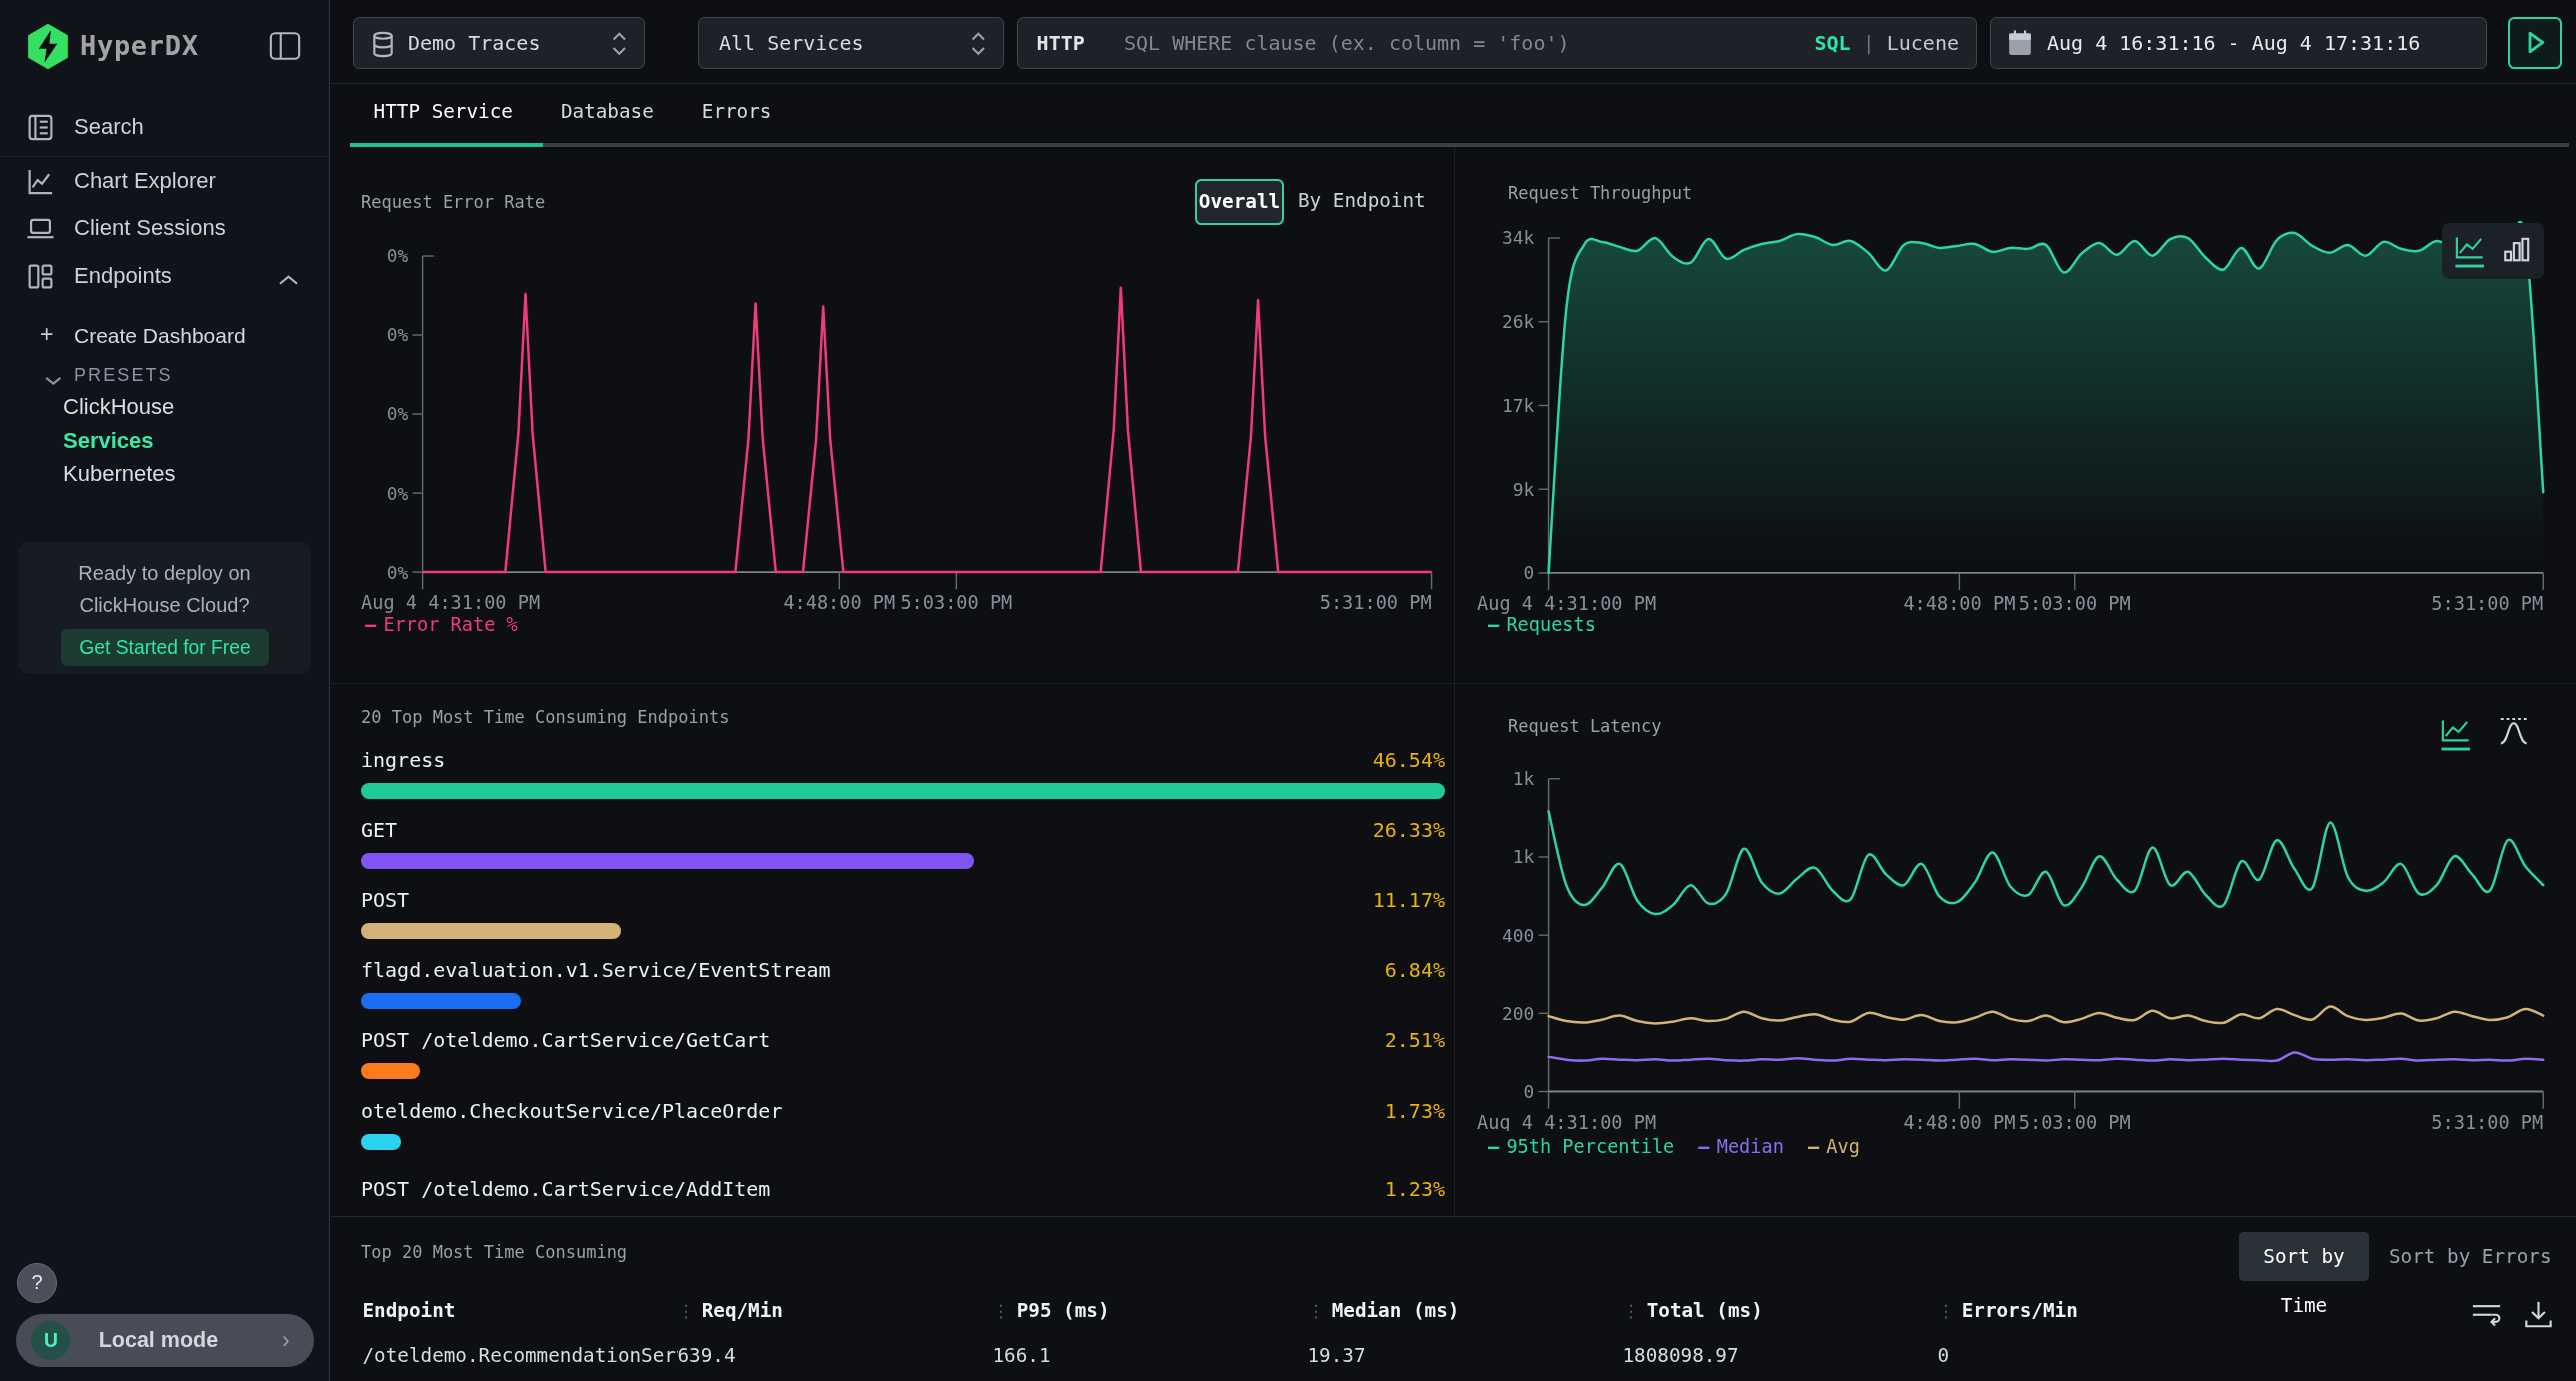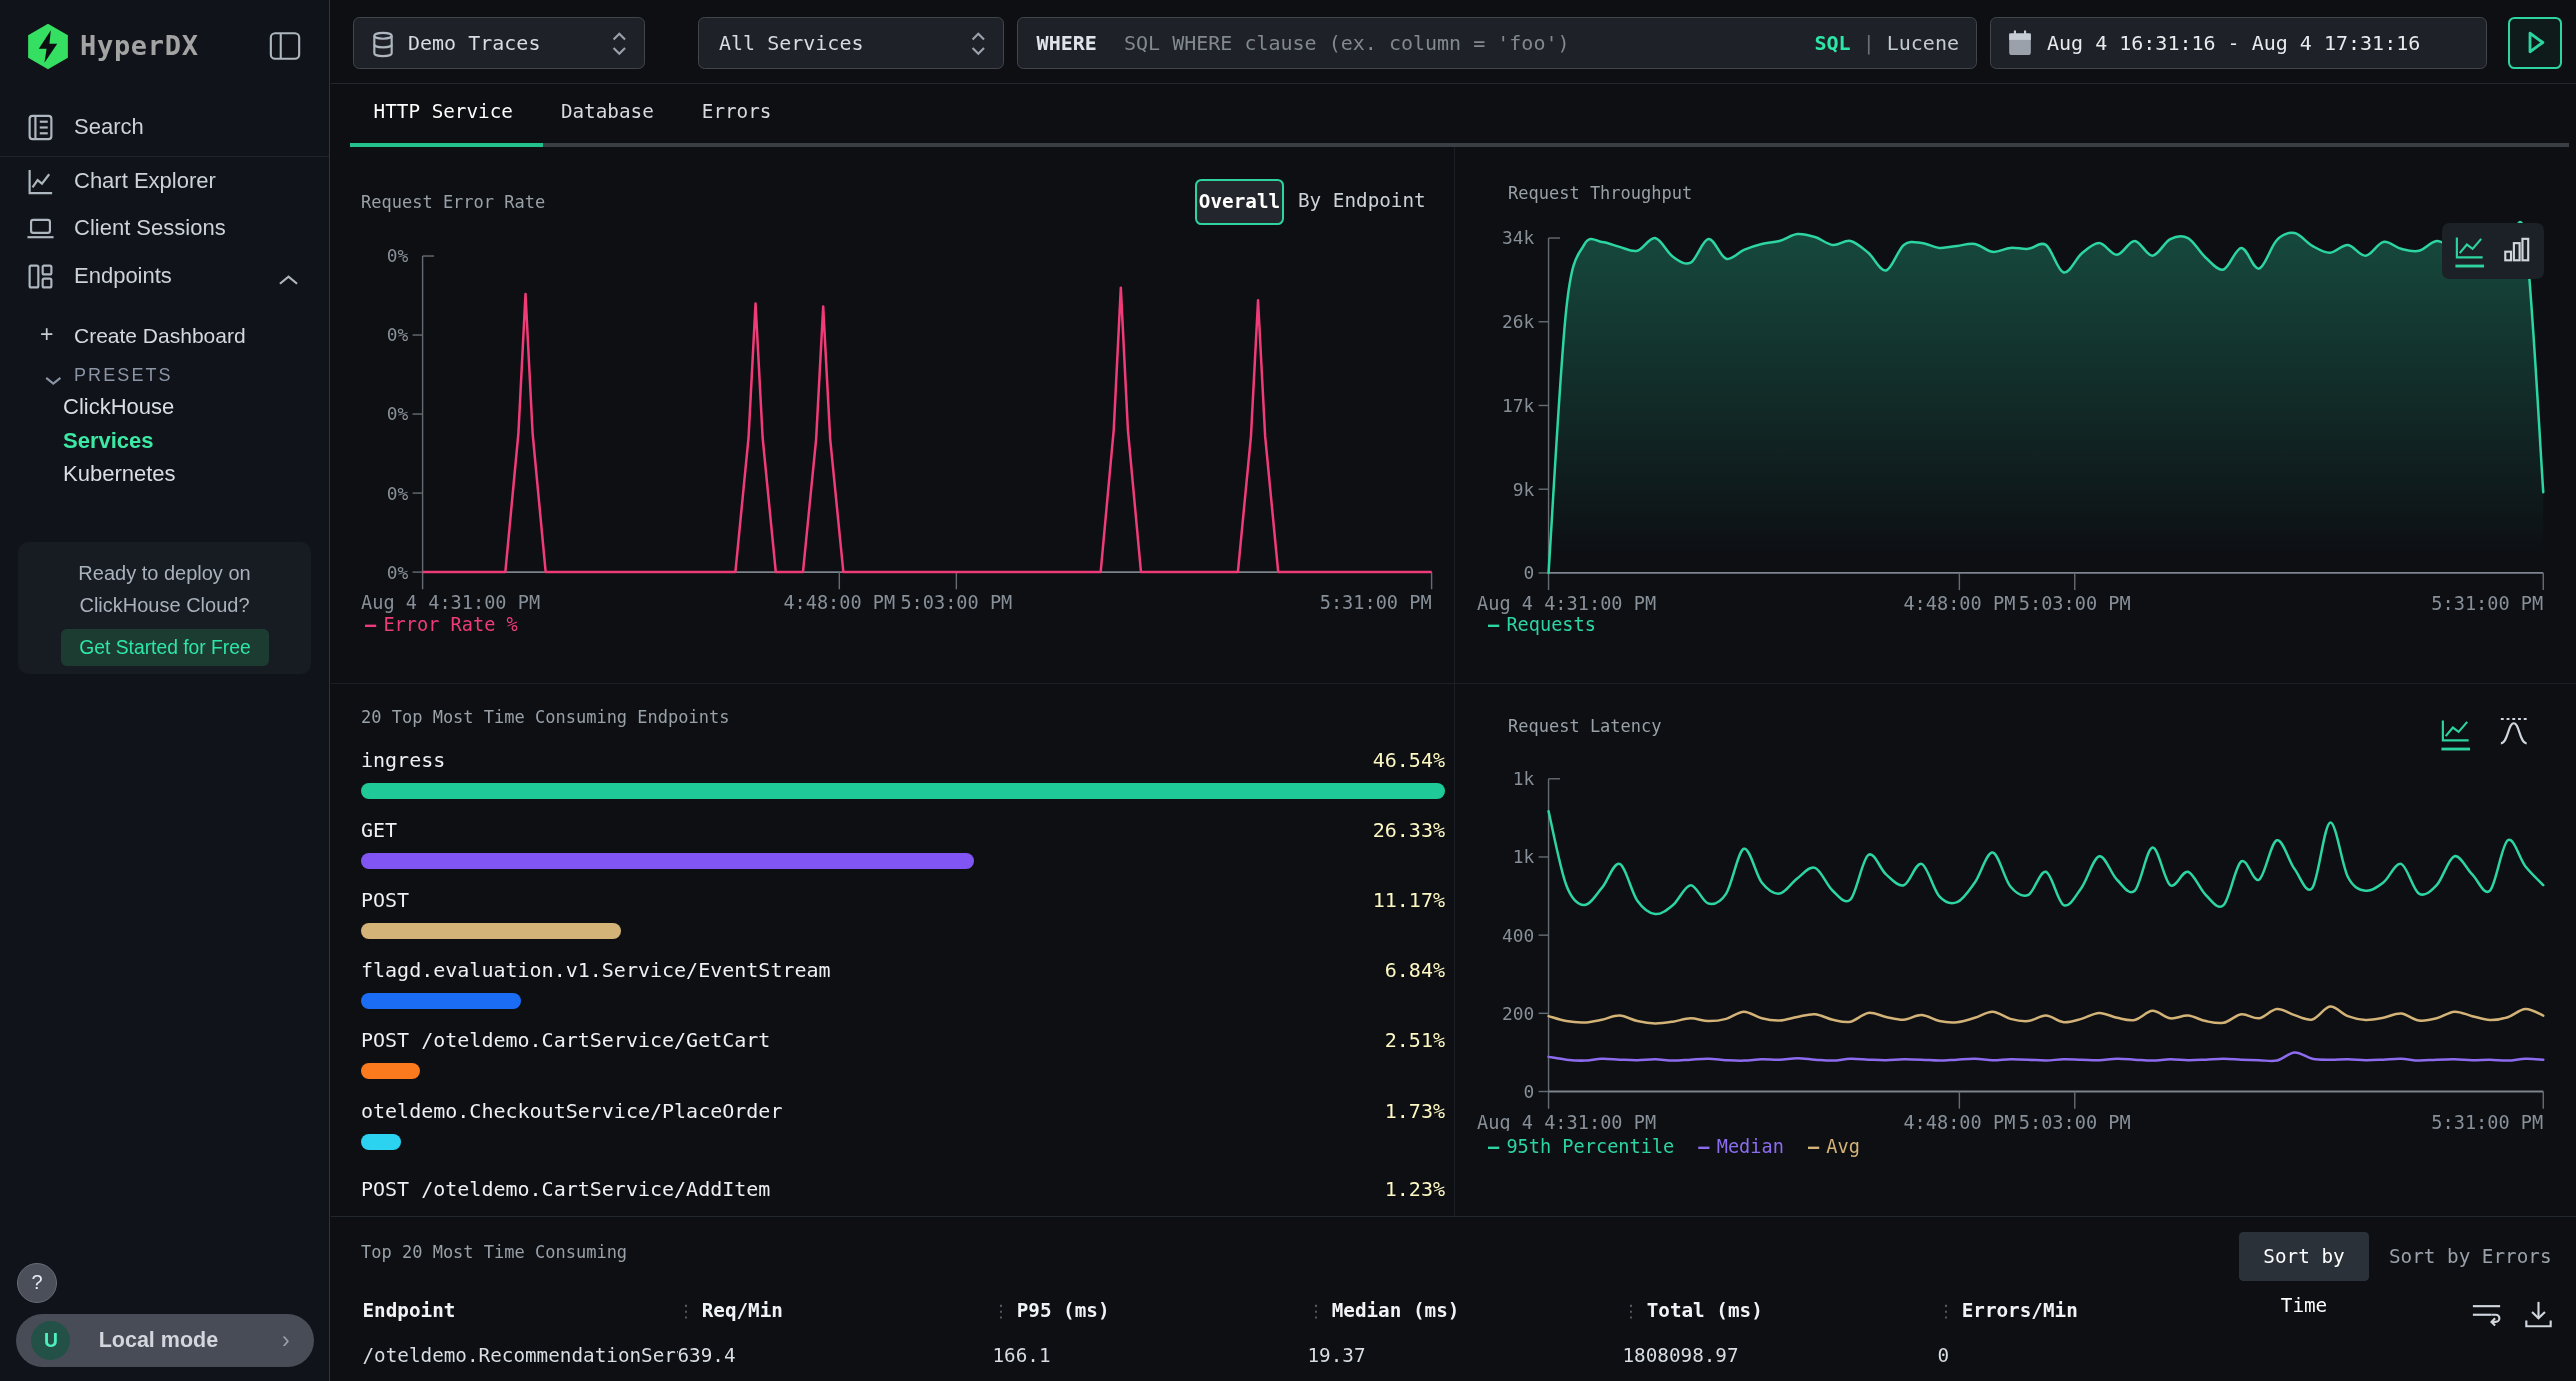--- a/index.html
+++ b/index.html
@@ -83,21 +83,21 @@
   .toggle-alt { position:absolute; left:967px; top:189px; font-size:19.3px; color:#ccd2d8; cursor:pointer; }
 
   .chart-toolbar { position:absolute; left:2111px; top:223px; width:102px; height:56px; background:#1c2127;
                    border-radius:7.2px; display:flex; align-items:center; justify-content:center; gap:15.7px; }
   .tb-icon { position:relative; width:31.5px; height:36px; cursor:pointer; }
   .lat-icons { position:absolute; top:716px; display:flex; gap:26px; }
 
   .ep-list { position:absolute; left:30px; top:741px; width:1084px; height:458px; overflow:hidden; }
   .ep-item { position:absolute; left:0; width:100%; height:70px; cursor:pointer; }
   .ep-label { position:absolute; left:0; top:7.2px; font-size:20px; color:#eef1f4; }
-  .ep-pct { position:absolute; right:0; top:7.2px; font-size:20px; color:#fef9c3; }
+  .ep-pct { position:absolute; right:0; top:7.2px; font-size:20px; color:#eab308; }
   .ep-bar { position:absolute; left:0; top:42px; height:15.7px; border-radius:7.9px; }
 
   .table-title { left:30px; top:1242px; }
   .sort-time { position:absolute; left:1908px; top:1232px; width:130px; height:49px; background:#2b3139;
                border-radius:4.3px; color:#fff; font-size:19.3px; text-align:center; line-height:49px; cursor:pointer; }
   .sort-errors { position:absolute; left:2058px; top:1245px; font-size:19.3px; color:#9aa1ab; cursor:pointer; }
   .tbl-head, .tbl-row { position:absolute; left:0; width:2154px; display:grid;
                         grid-template-columns:315px 315px 315px 315px 315px 1fr; padding-left:31.5px; }
   .tbl-head { top:1299px; }
   .tbl-row { top:1344px; cursor:pointer; }
@@ -236,21 +236,21 @@
       <div class="ctrl" style="left:367px;width:306px">
         <span class="ctext" style="left:20px">All Services</span>
         <span class="updown">
           <svg width="18.6" height="31.5" viewBox="0 0 26 44" fill="none" stroke="#9aa1ab" stroke-width="3">
               <polyline points="5,16 13,8 21,16"></polyline>
               <polyline points="5,28 13,36 21,28"></polyline>
             </svg>
         </span>
       </div>
       <div class="ctrl" style="left:686px;width:960px">
-        <span class="ctext where-kw" style="left:18.6px">WHERE</span>
+        <span class="ctext where-kw" style="left:18.6px">HTTP</span>
         <span class="ctext where-ph" style="left:106px">SQL WHERE clause (ex. column = 'foo')</span>
         <span class="lang-group">
           <span class="lang-sql">SQL</span>
           <span class="lang-sep">|</span>
           <span class="lang-lucene">Lucene</span>
         </span>
       </div>
       <div class="ctrl" style="left:1659px;width:497px">
         <span class="cicon" style="top:11.4px">
           <svg width="26" height="29" viewBox="0 0 36 40">

